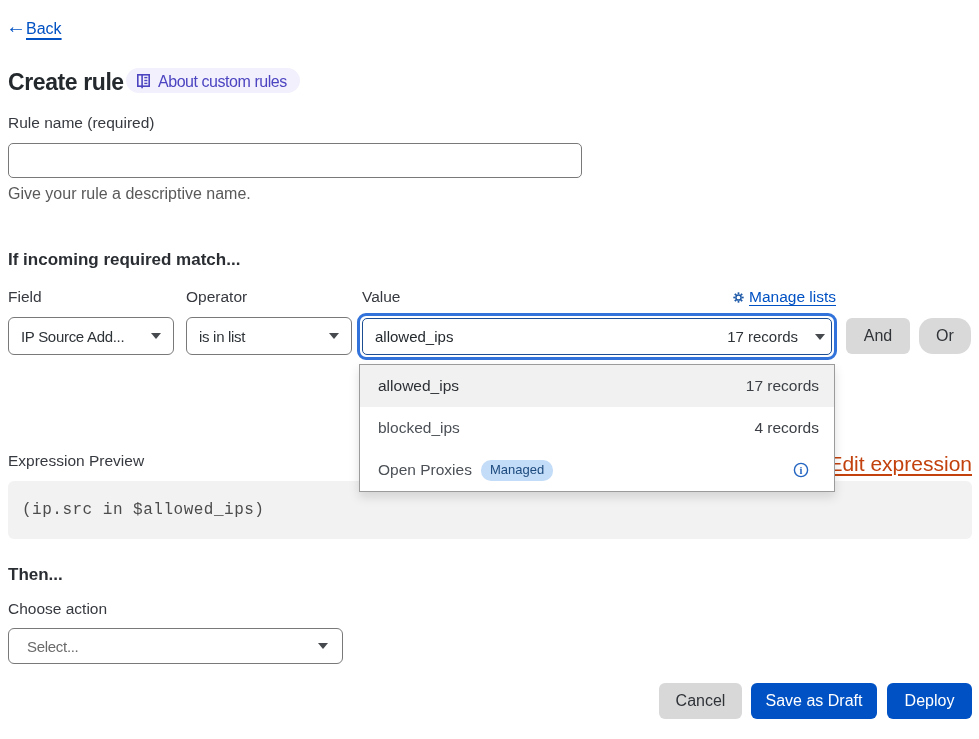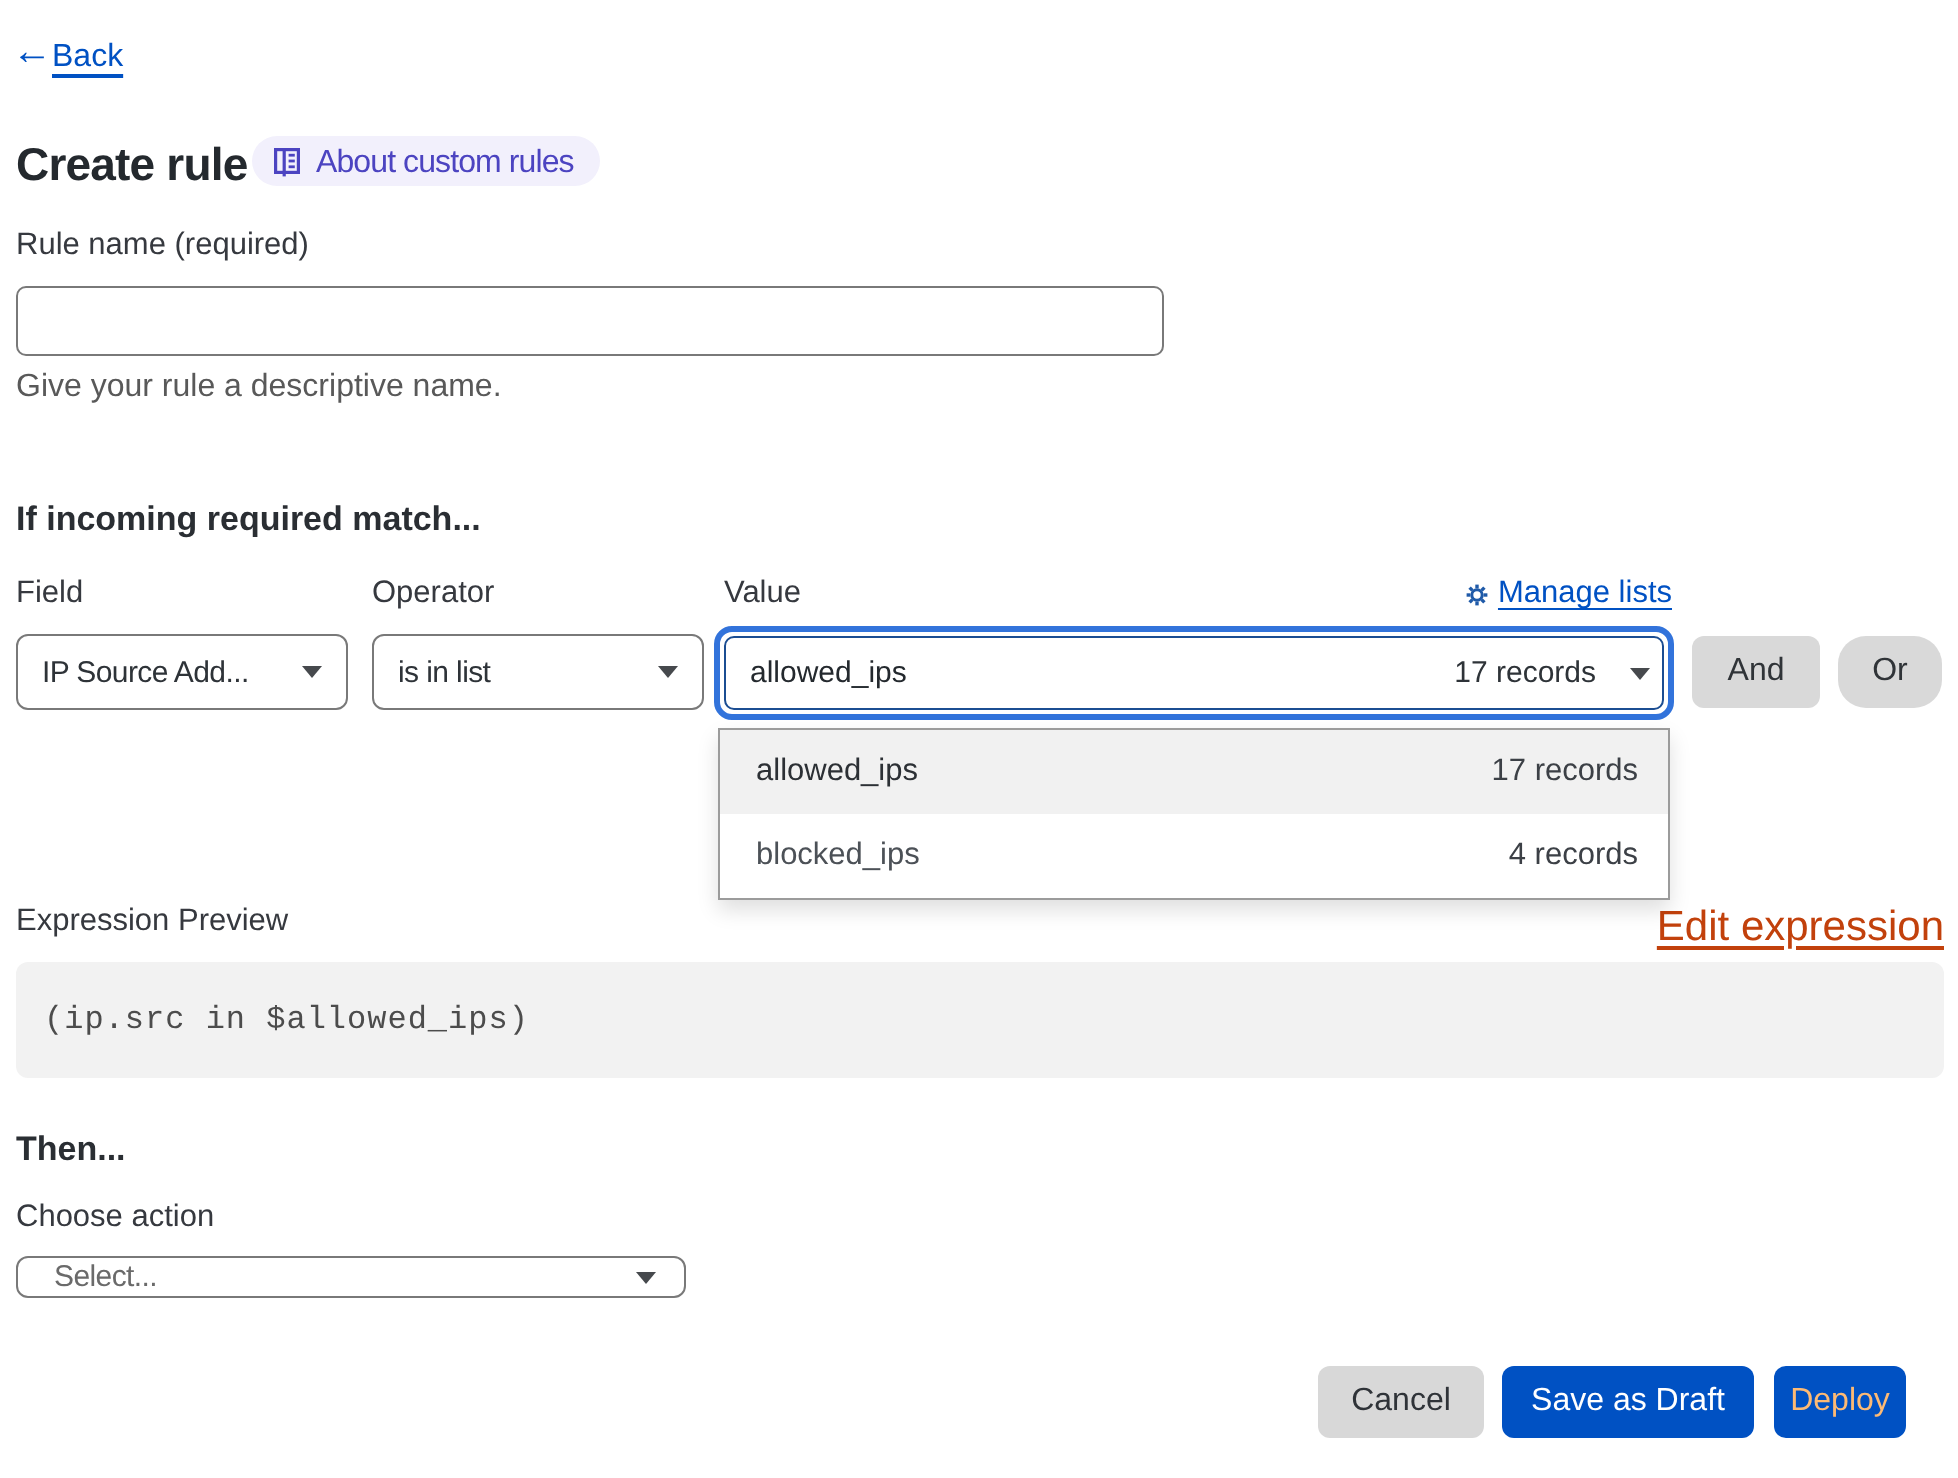--- a/index.html
+++ b/index.html
@@ -69,28 +69,28 @@
 
 
 .exp-lbl { left:8px; top:452px; }
 .edit-exp { top:452px; right:7px; font-size:21px; color:#c2410c; text-decoration:underline; text-underline-offset:3px; }
 .codebox { left:8px; top:481px; width:964px; height:58px; background:#f2f2f2; border-radius:6px; }
 .code { left:22px; top:501px; font-family:"Liberation Mono",monospace; font-size:16px; letter-spacing:0.5px; color:#4c4c4c; }
 
 
 .then { left:8px; top:565px; }
 .choose { left:8px; top:600px; }
-.action-sel { left:8px; top:628px; width:335px; height:21px; color:#6a6a6a; padding:0 14px 0 18px; }
+.action-sel { left:8px; top:628px; width:335px; height:36px; color:#6a6a6a; padding:0 14px 0 18px; }
 
 
 .btn { top:683px; height:36px; border-radius:6px; font-size:16px; display:flex;
   align-items:center; justify-content:center; }
 .cancel { left:659px; width:83px; background:#d8d8d8; color:#2f3338; }
 .draft { left:751px; width:126px; background:#0051c3; color:#fff; }
-.deploy { left:887px; width:66px; background:#0051c3; color:#fdba74; }
+.deploy { left:887px; width:85px; background:#0051c3; color:#ffffff; }
 </style>
 </head>
 <body>
   <div class="abs back"><span class="arrow">←</span><span class="txt">Back</span></div>
 
   <div class="abs h1">Create rule</div>
   <div class="abs badge">
     <svg width="13" height="15" viewBox="0 0 13 15" fill="none" stroke="#4c44c1">
       <rect x="0.8" y="0.8" width="11.4" height="11.4" stroke-width="1.6"></rect>
       <line x1="5.1" y1="0.8" x2="5.1" y2="14.2" stroke-width="1.6"></line>
@@ -140,20 +140,30 @@
 
   <div class="abs menu">
     <div class="item hl">
       <span class="left">allowed_ips</span>
       <span class="right">17 records</span>
     </div>
     <div class="item">
       <span class="left">blocked_ips</span>
       <span class="right">4 records</span>
     </div>
+    <div class="item">
+      <span class="left">Open Proxies</span>
+      <span class="managed">Managed</span>
+      <span class="right" style="display:flex;align-items:center;margin-right:10px;">
+        <svg width="16" height="16" viewBox="0 0 16 16">
+          <circle cx="8" cy="8" r="6.6" fill="none" stroke="#2465c2" stroke-width="1.4"></circle>
+          <text x="8" y="11.6" text-anchor="middle" font-family="Liberation Serif,serif" font-weight="bold" font-size="10.5" fill="#2465c2">i</text>
+        </svg>
+      </span>
+    </div>
   </div>
 
   <div class="abs lbl exp-lbl">Expression Preview</div>
   <div class="abs edit-exp">Edit expression</div>
   <div class="abs codebox"></div>
   <div class="abs code">(ip.src in $allowed_ips)</div>
 
   <div class="abs h2 then">Then...</div>
   <div class="abs lbl choose">Choose action</div>
   <div class="abs sel action-sel">Select...<span class="caret"></span></div>

